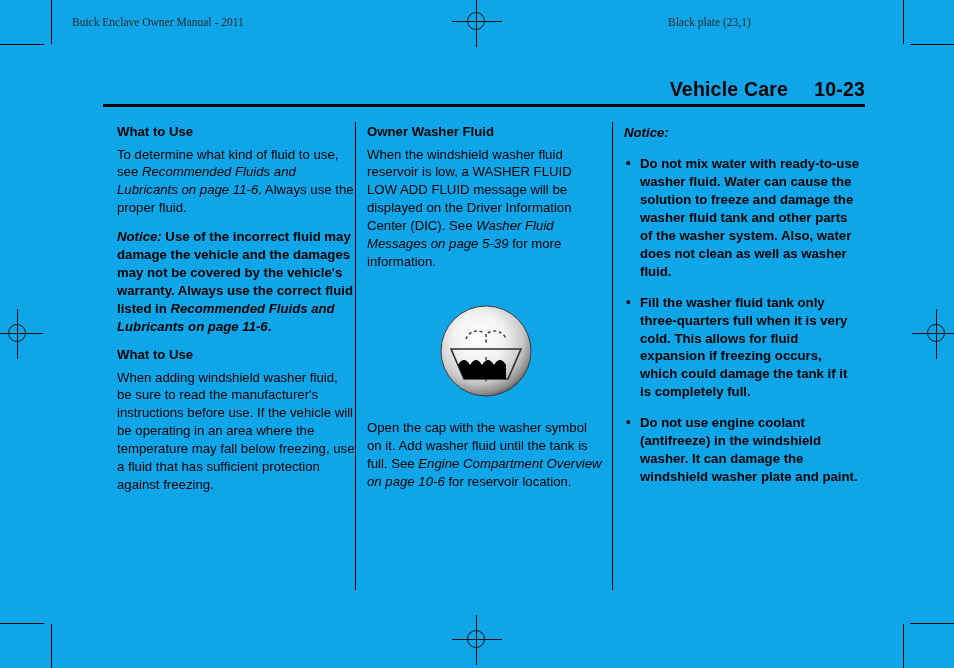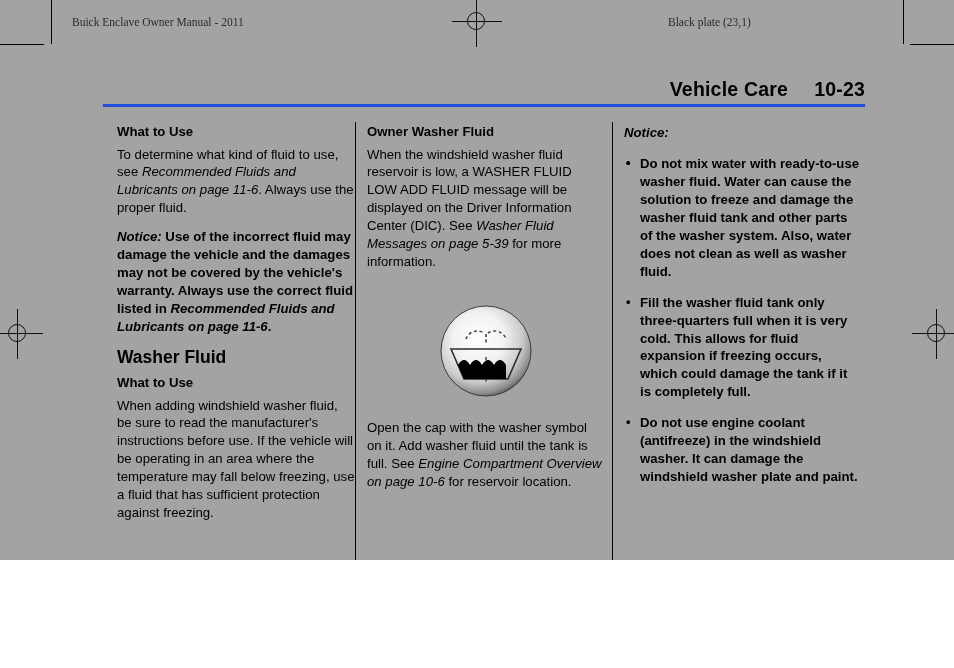--- a/index.html
+++ b/index.html
@@ -7,23 +7,23 @@
     padding: 0;
     background: #ffffff;
   }
   body {
     font-family: "Liberation Sans", sans-serif;
     color: #000000;
   }
   #page {
     position: relative;
     width: 954px;
-    height: 560px;
+    height: 668px;
     overflow: hidden;
-    background: #a3a3a3;
+    background: #0ea5e9;
   }
 
   
   .crop-v, .crop-h {
     position: absolute;
     background: #000;
   }
   .crop-v { width: 1px; }
   .crop-h { height: 1px; }
 
@@ -63,21 +63,21 @@
   }
   #head-left  { left: 72px;  top: 16px; }
   #head-right { left: 668px; top: 16px; }
 
   
   #title-bar {
     position: absolute;
     left: 103px;
     top: 78px;
     width: 762px;
-    border-bottom: 3px solid #1d4ed8;
+    border-bottom: 3px solid #000000;
     padding-bottom: 3px;
     text-align: right;
     white-space: nowrap;
   }
   #title-bar .sect {
     font-size: 19.5px;
     font-weight: bold;
     letter-spacing: .2px;
   }
   #title-bar .pageno {
@@ -209,21 +209,20 @@
   <div class="col-rule" id="rule2"></div>
 
   <div class="col" id="col1">
 
     <h2 class="sub">What to Use</h2>
 
     <p class="body"><span>To determine what kind of fluid to use, see </span><span class="it">Recommended Fluids and Lubricants on page 11-6</span><span>. Always use the proper fluid.</span></p>
 
     <p class="body notice"><span class="bi">Notice:</span><span> Use of the incorrect fluid may damage the vehicle and the damages may not be covered by the vehicle's warranty. Always use the correct fluid listed in </span><span class="bi">Recommended Fluids and Lubricants on page 11-6</span><span>.</span></p>
 
-    <h1 class="sec gap-before-lg">Washer Fluid</h1>
 
     <h2 class="sub">What to Use</h2>
 
     <p class="body">When adding windshield washer fluid, be sure to read the manufacturer's instructions before use. If the vehicle will be operating in an area where the temperature may fall below freezing, use a fluid that has sufficient protection against freezing.</p>
   </div>
 
   <div class="col" id="col2">
 
     <h2 class="sub">Owner Washer Fluid</h2>
 

